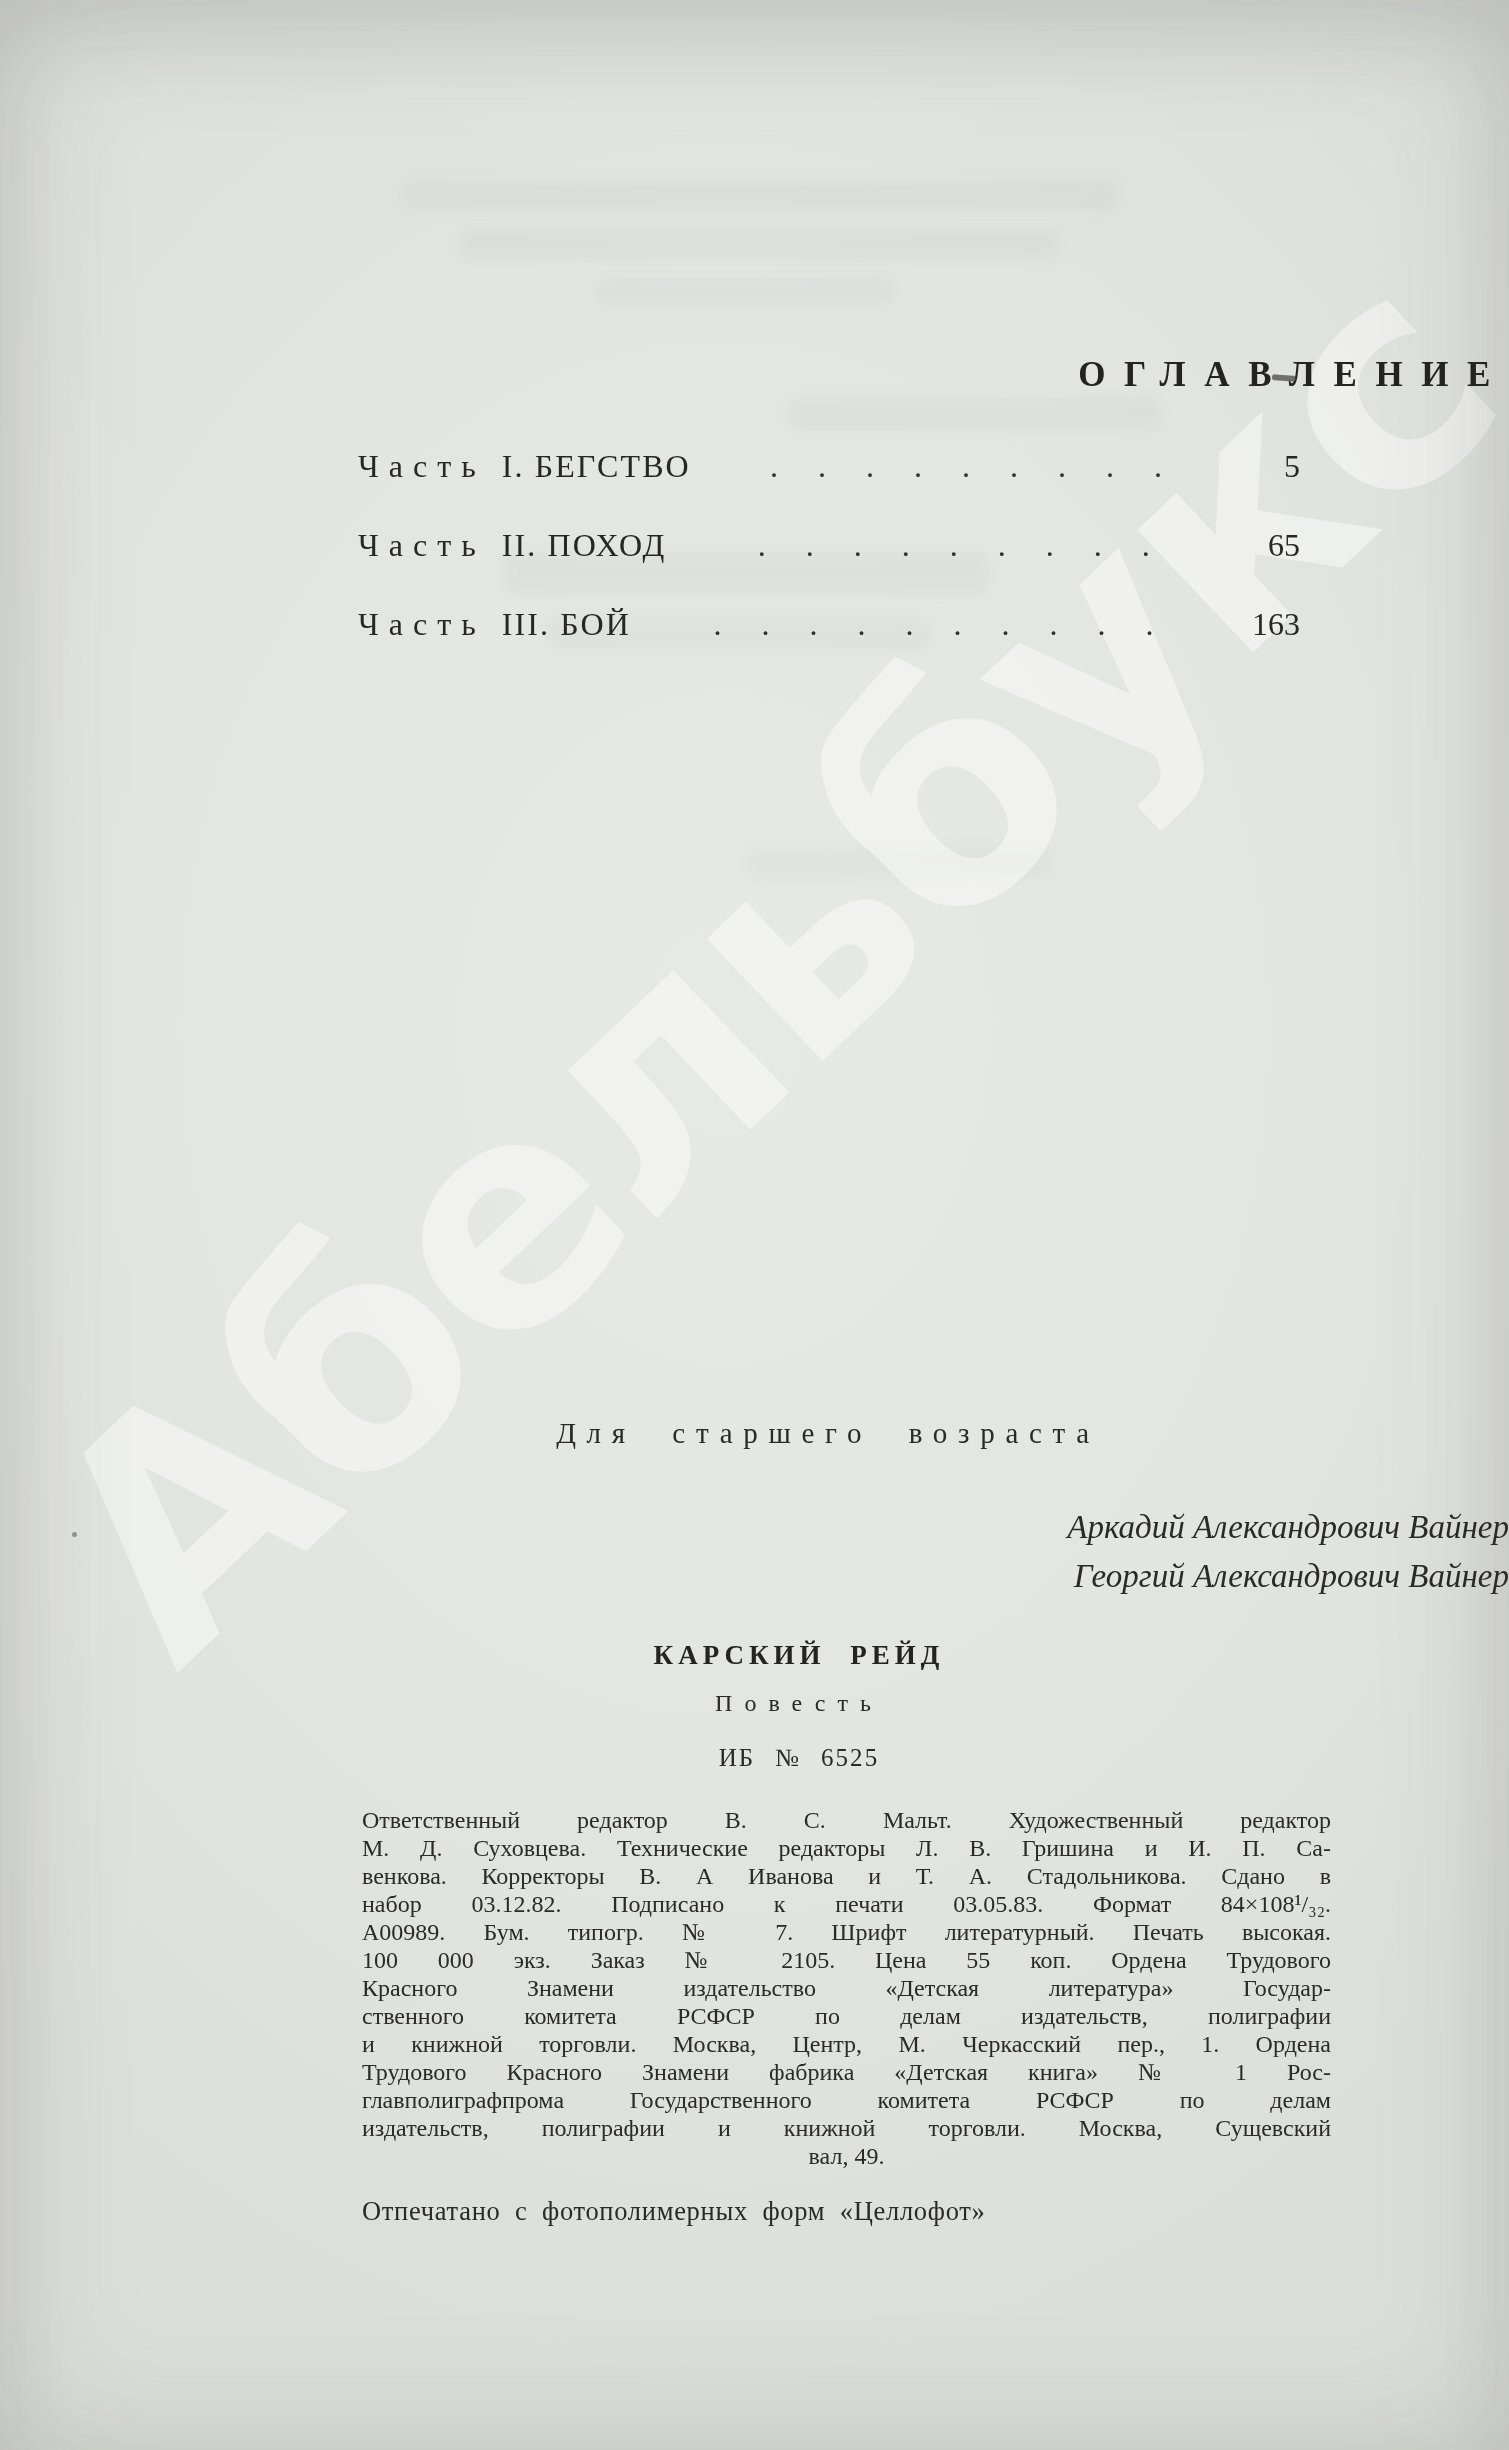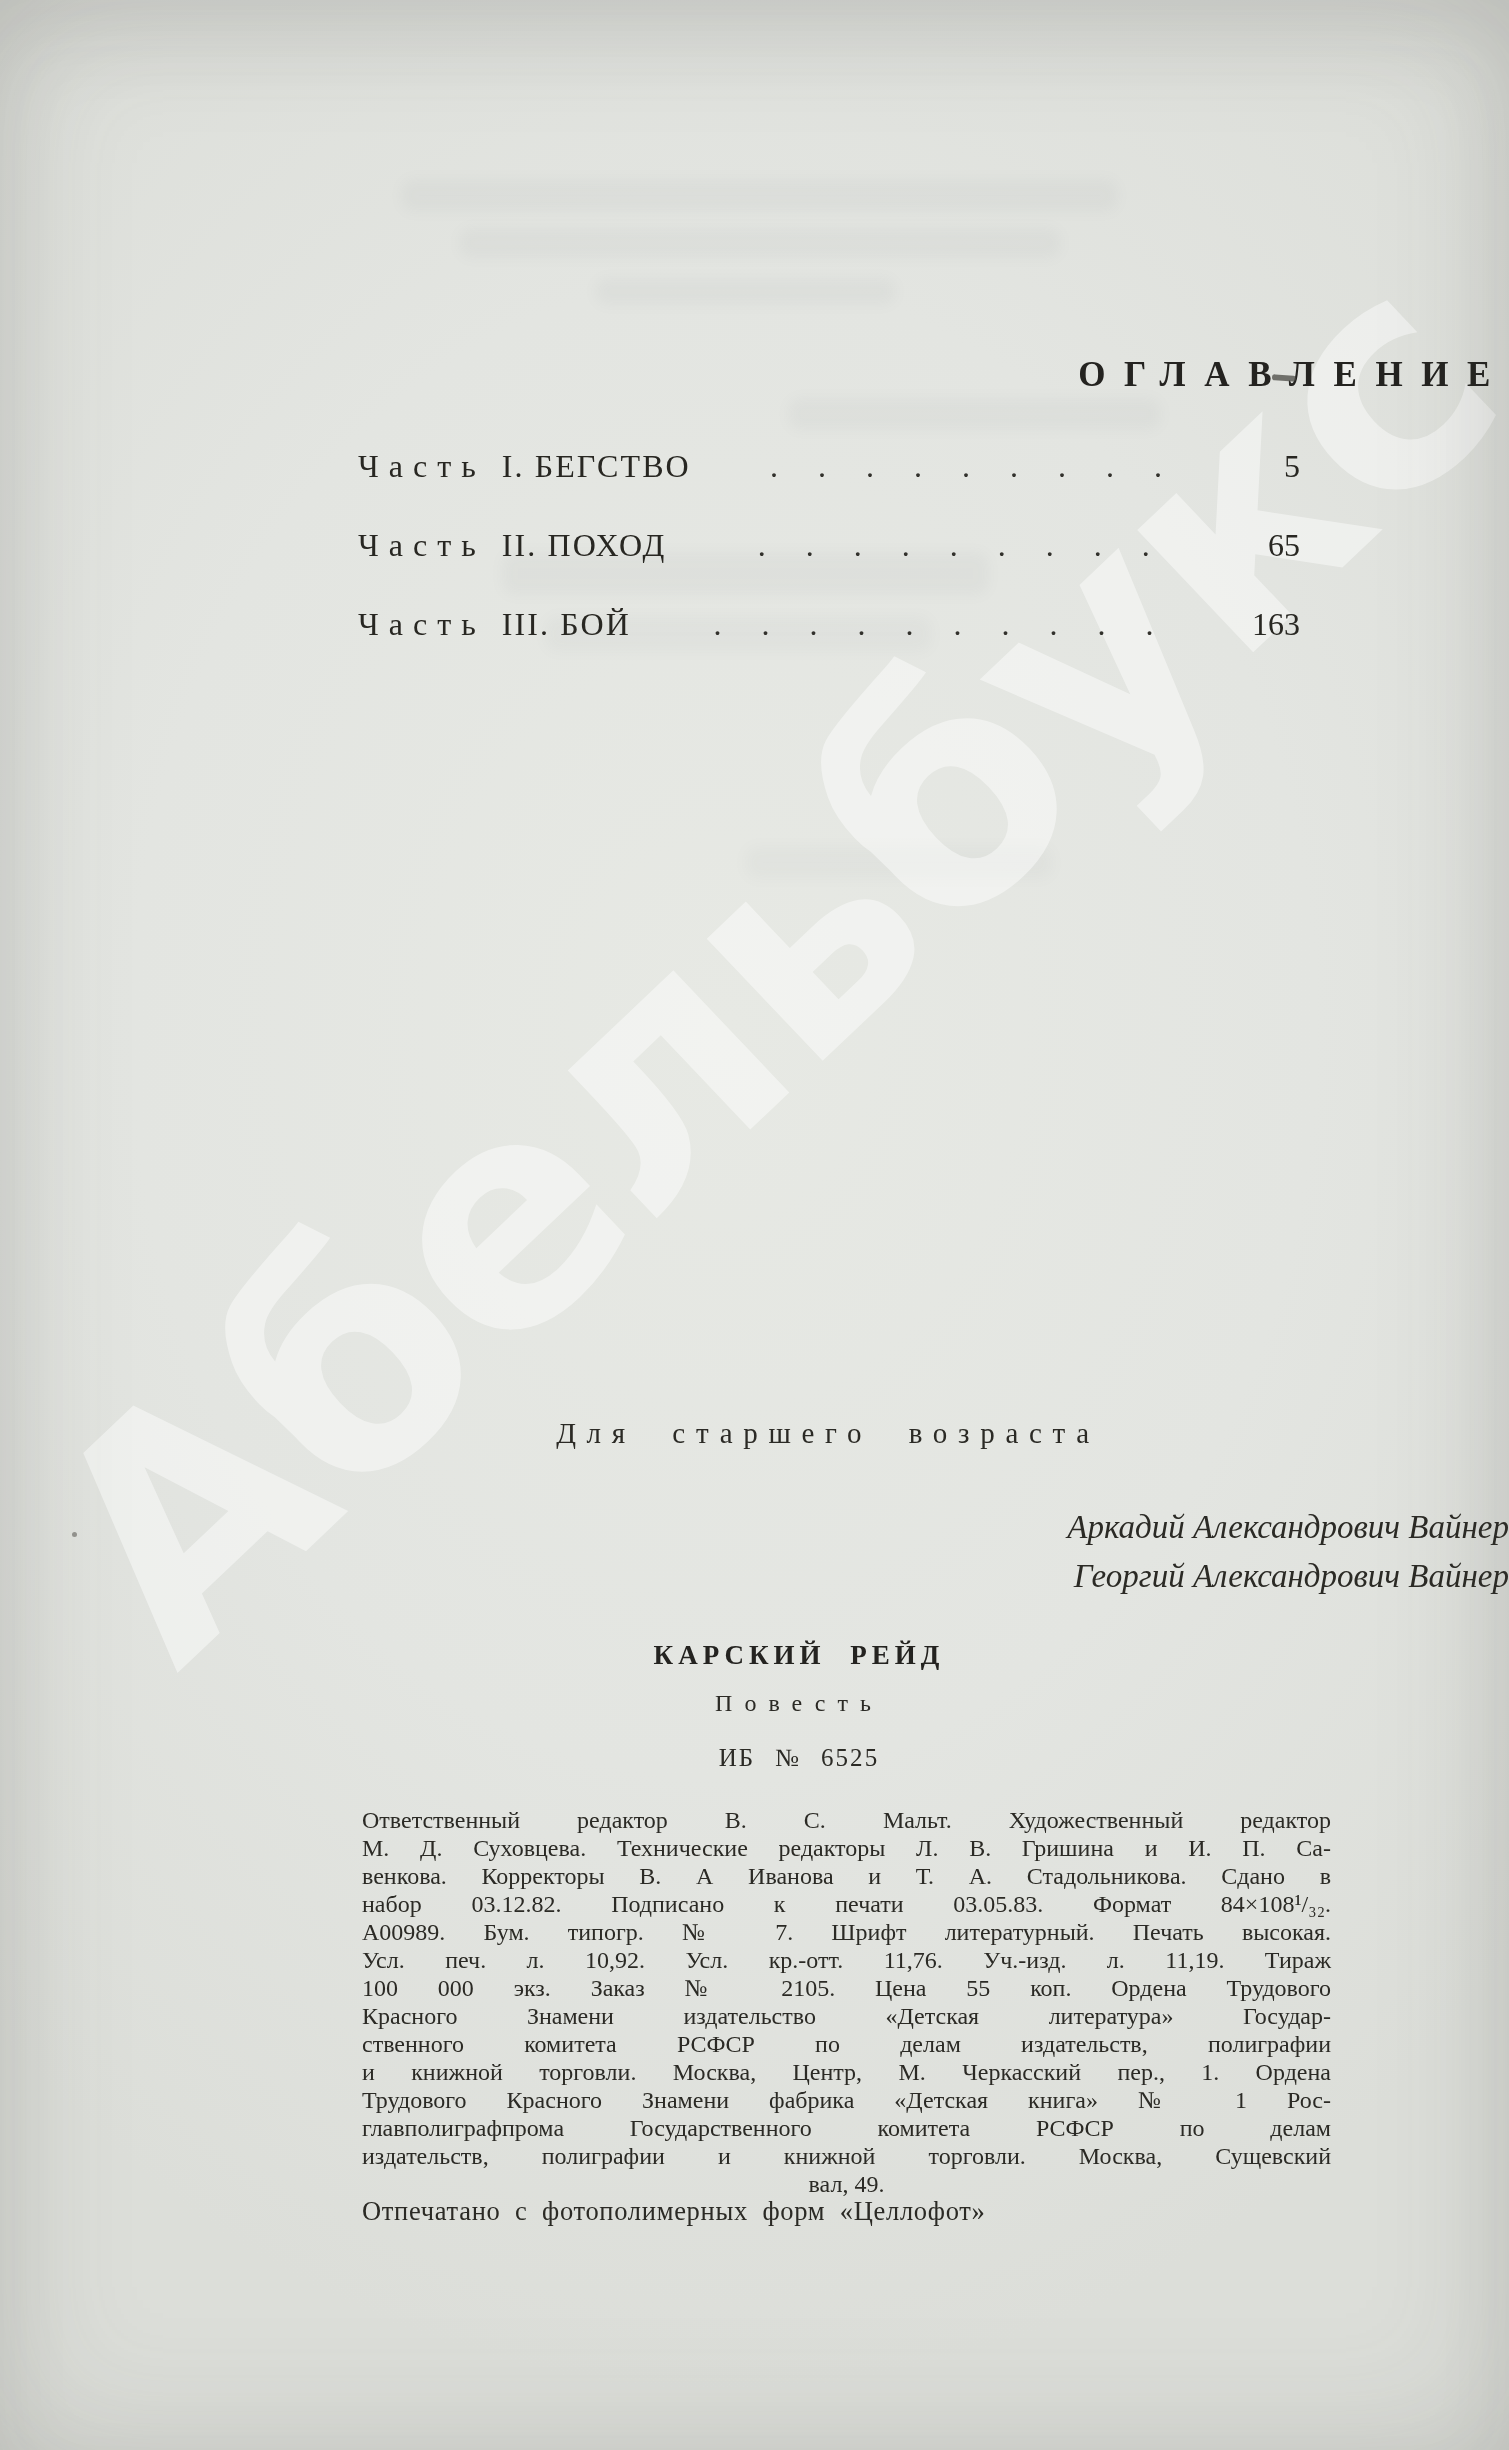--- a/index.html
+++ b/index.html
@@ -99,21 +99,20 @@
   <div class="txt book-title">КАРСКИЙ РЕЙД</div>
   <div class="txt genre">Повесть</div>
   <div class="txt ib">ИБ № 6525</div>
 
   <div class="txt imprint">
     <div class="imprint-line">Ответственный редактор В. С. Мальт. Художественный редактор</div>
     <div class="imprint-line">М. Д. Суховцева. Технические редакторы Л. В. Гришина и И. П. Са-</div>
     <div class="imprint-line">венкова. Корректоры В. А Иванова и Т. А. Стадольникова. Сдано в</div>
     <div class="imprint-line">набор 03.12.82. Подписано к печати 03.05.83. Формат 84×108¹/₃₂.</div>
     <div class="imprint-line">А00989. Бум. типогр. № 7. Шрифт литературный. Печать высокая.</div>
-    <div class="imprint-line">Усл. печ. л. 10,92. Усл. кр.-отт. 11,76. Уч.-изд. л. 11,19. Тираж</div>
     <div class="imprint-line">100 000 экз. Заказ № 2105. Цена 55 коп. Ордена Трудового</div>
     <div class="imprint-line">Красного Знамени издательство «Детская литература» Государ-</div>
     <div class="imprint-line">ственного комитета РСФСР по делам издательств, полиграфии</div>
     <div class="imprint-line">и книжной торговли. Москва, Центр, М. Черкасский пер., 1. Ордена</div>
     <div class="imprint-line">Трудового Красного Знамени фабрика «Детская книга» № 1 Рос-</div>
     <div class="imprint-line">главполиграфпрома Государственного комитета РСФСР по делам</div>
     <div class="imprint-line">издательств, полиграфии и книжной торговли. Москва, Сущевский</div>
     <div class="imprint-line center">вал, 49.</div>
   </div>
 

